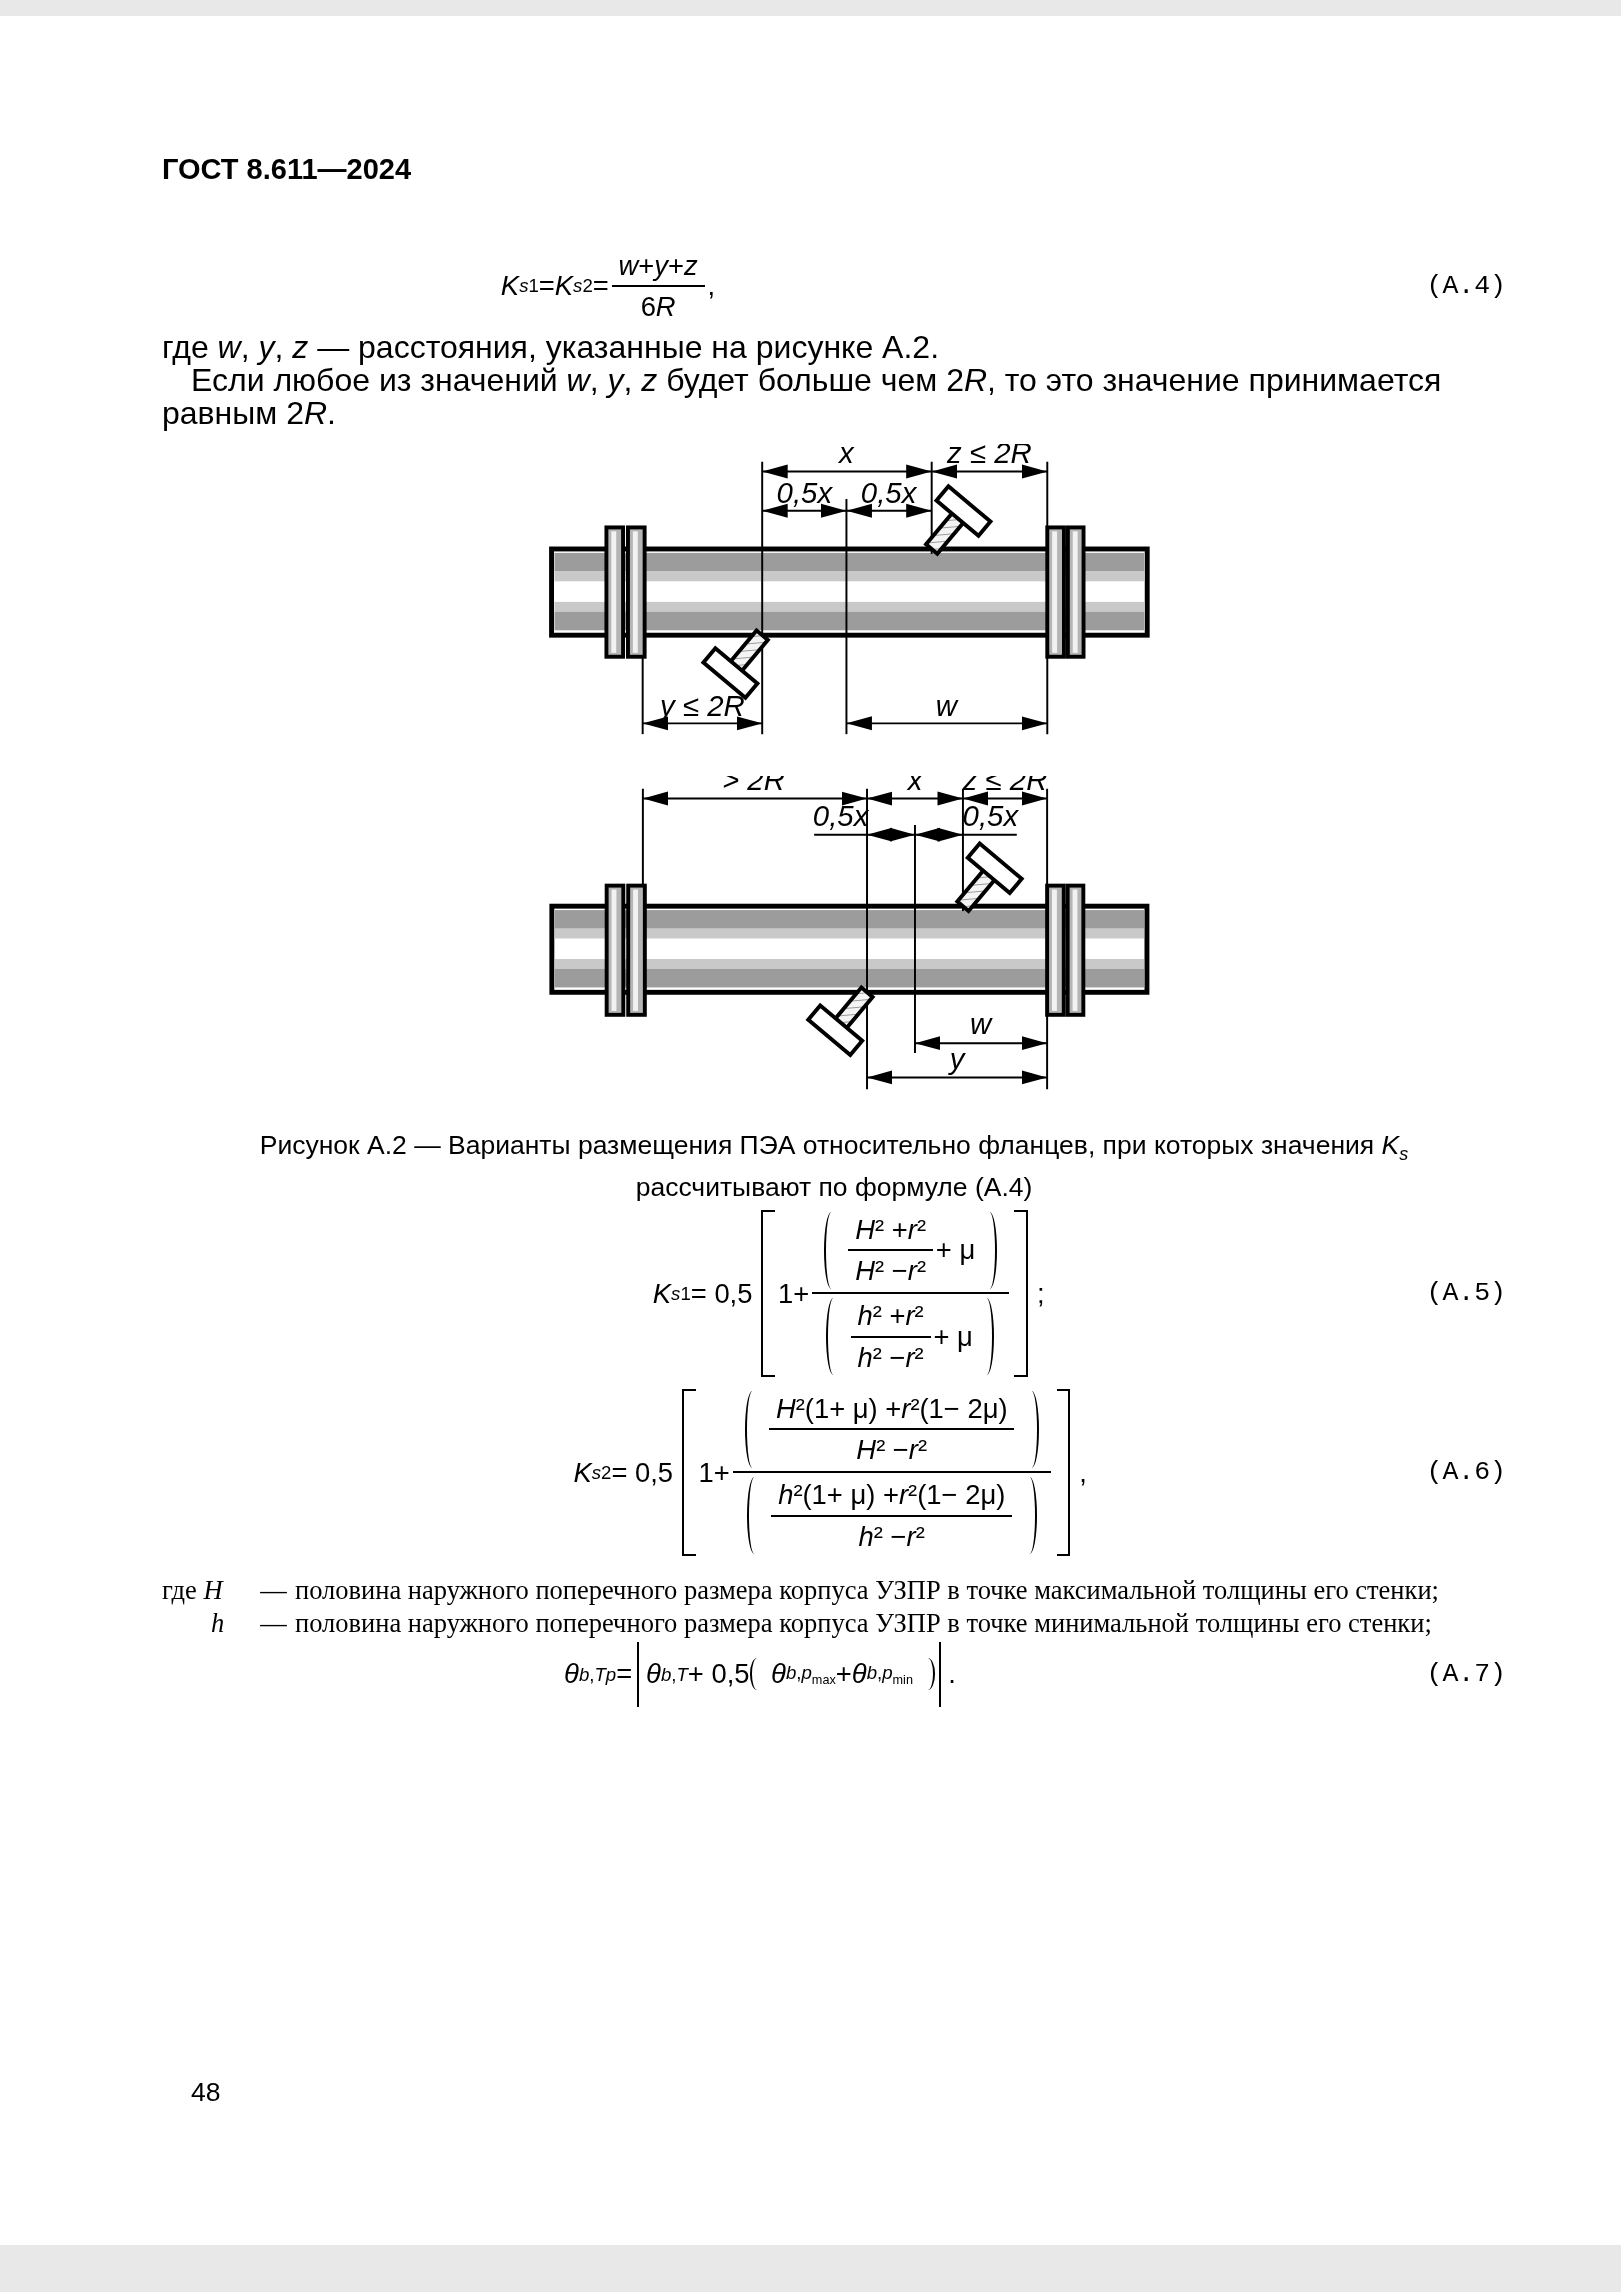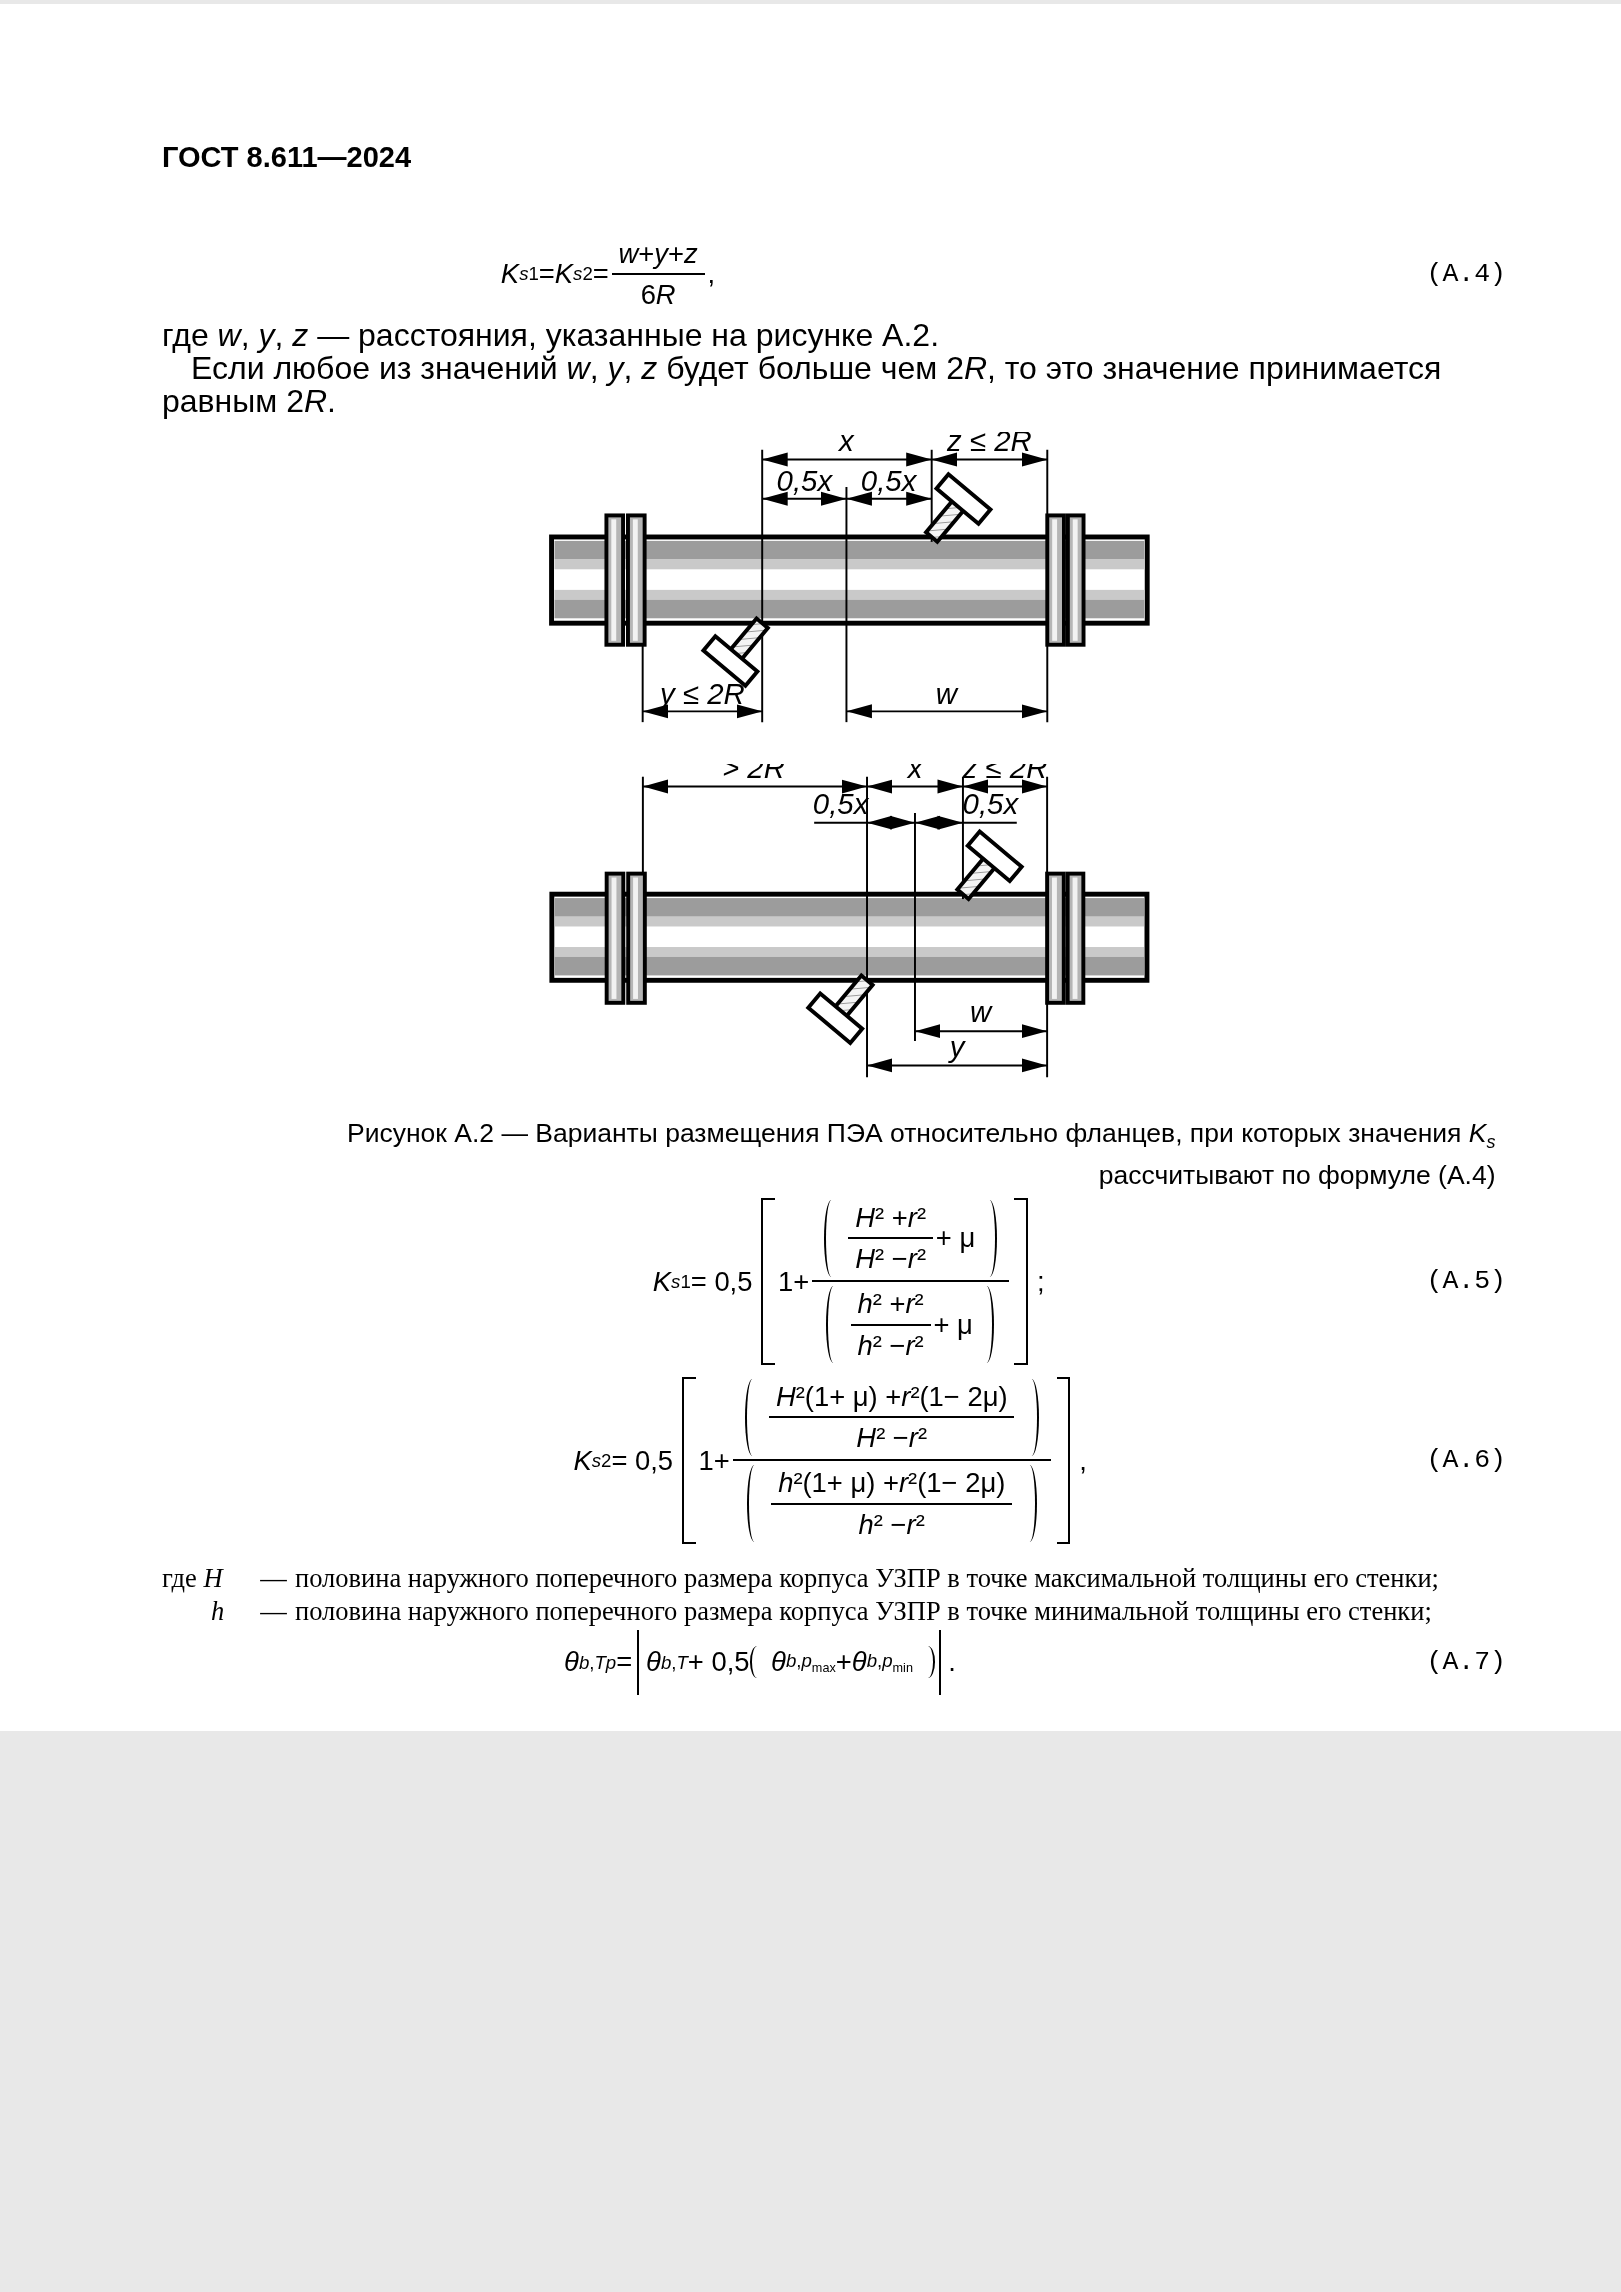--- a/index.html
+++ b/index.html
@@ -1,30 +1,30 @@
 <!DOCTYPE html>
 <html><head>
 <meta charset="utf-8">
 <style>
   html,body { margin:0; padding:0; background:#e8e8e8; }
   .page {
     position:relative;
-    width:1621px; height:1727px;
-    margin:4px auto;
+    width:1621px; height:2229px;
+    margin:16px auto;
     background:#ffffff;
     font-family:"Liberation Sans", sans-serif;
     color:#000;
     box-sizing:border-box;
     padding:137px 115px 0 162px;
     overflow:hidden;
   }
   .doc-header { font-size:29px; font-weight:bold; height:37px; }
   .body-line { margin:0; font-size:32px; line-height:33px; }
   .indent { text-indent:29px; }
-  .caption { font-size:26.5px; line-height:33px; text-align:right; max-width:1323px; margin:25.5px auto 0; }
+  .caption { font-size:26.5px; line-height:33px; text-align:center; max-width:1323px; margin:25.5px auto 0; }
 
   
   .formula-row { position:relative; display:flex; justify-content:center; align-items:center; }
   .formula { display:inline-flex; align-items:center; font-size:27.4px; line-height:1.15; position:relative; white-space:nowrap; }
   .formula i { font-style:italic; }
   sub { font-size:0.68em; }
   .eq-label { position:absolute; right:0; top:50%; transform:translateY(-50%); font-size:26.5px;font-family:Liberation Mono, monospace; }
 
   .frac { display:inline-flex; flex-direction:column; align-items:center; vertical-align:middle; margin:0 2.9px; }
   .frac > .num { display:flex; align-items:center; justify-content:center; border-bottom:2.5px solid #000; padding:2px 6.9px 3.9px; }

